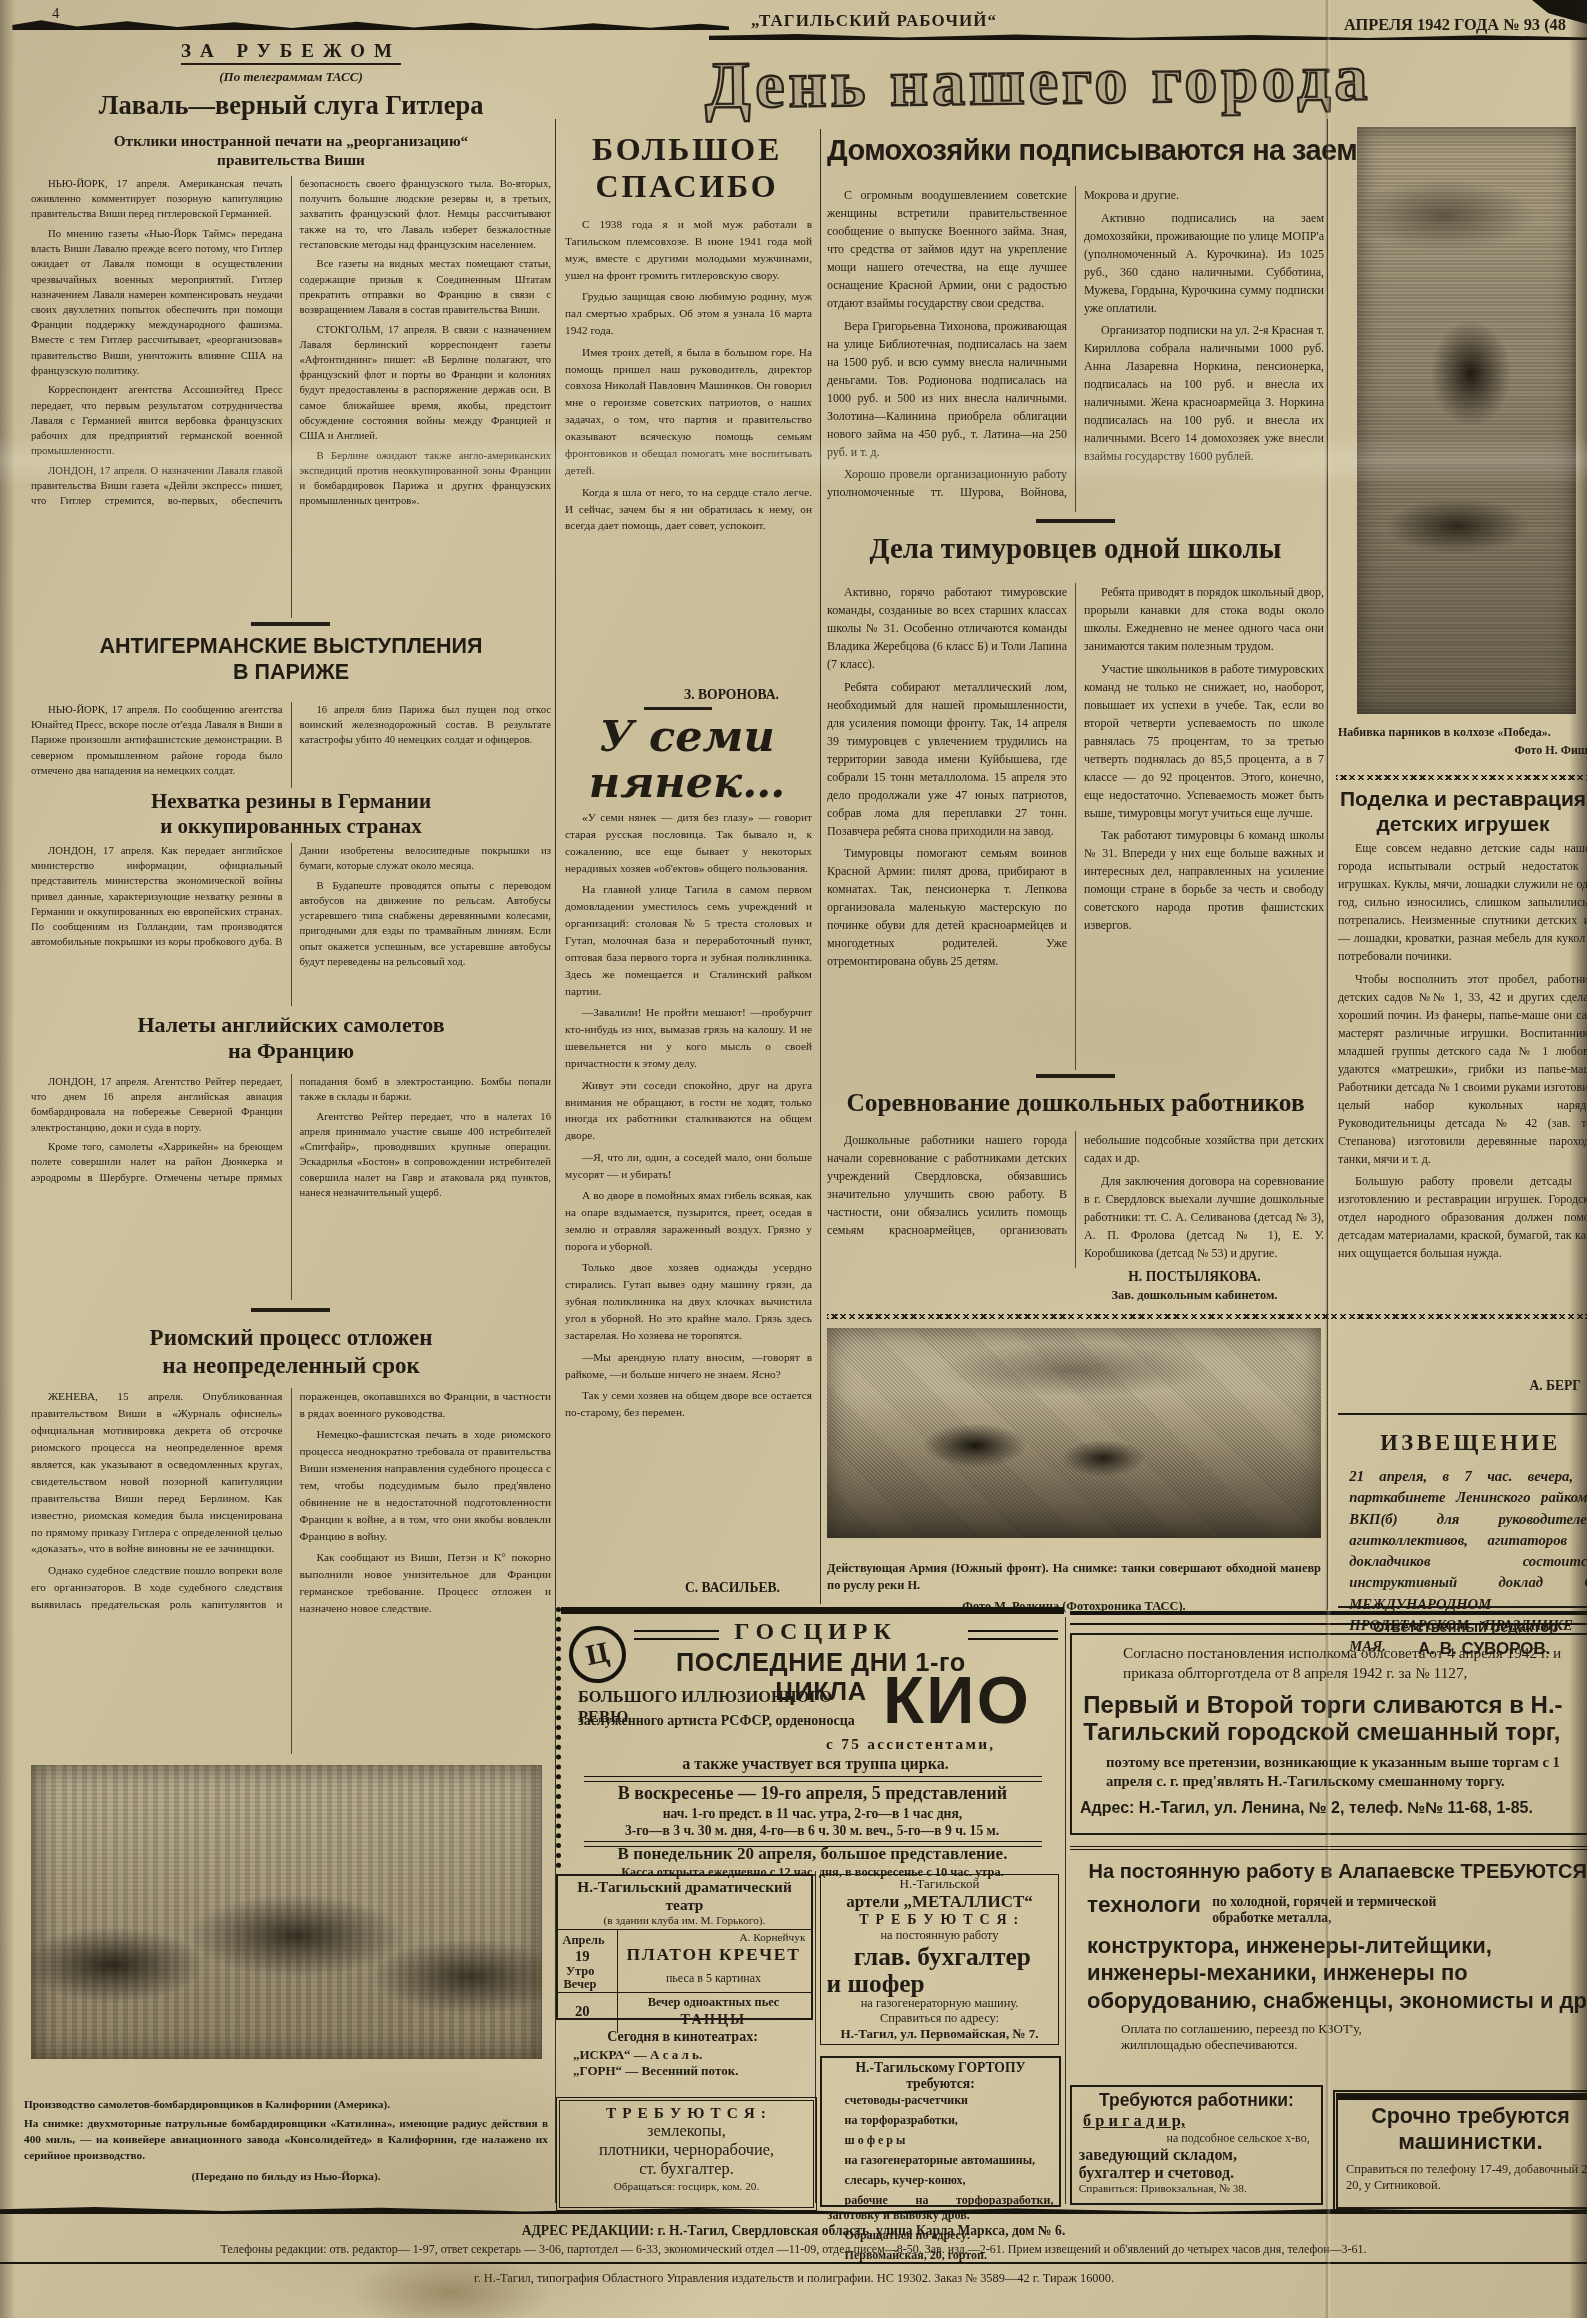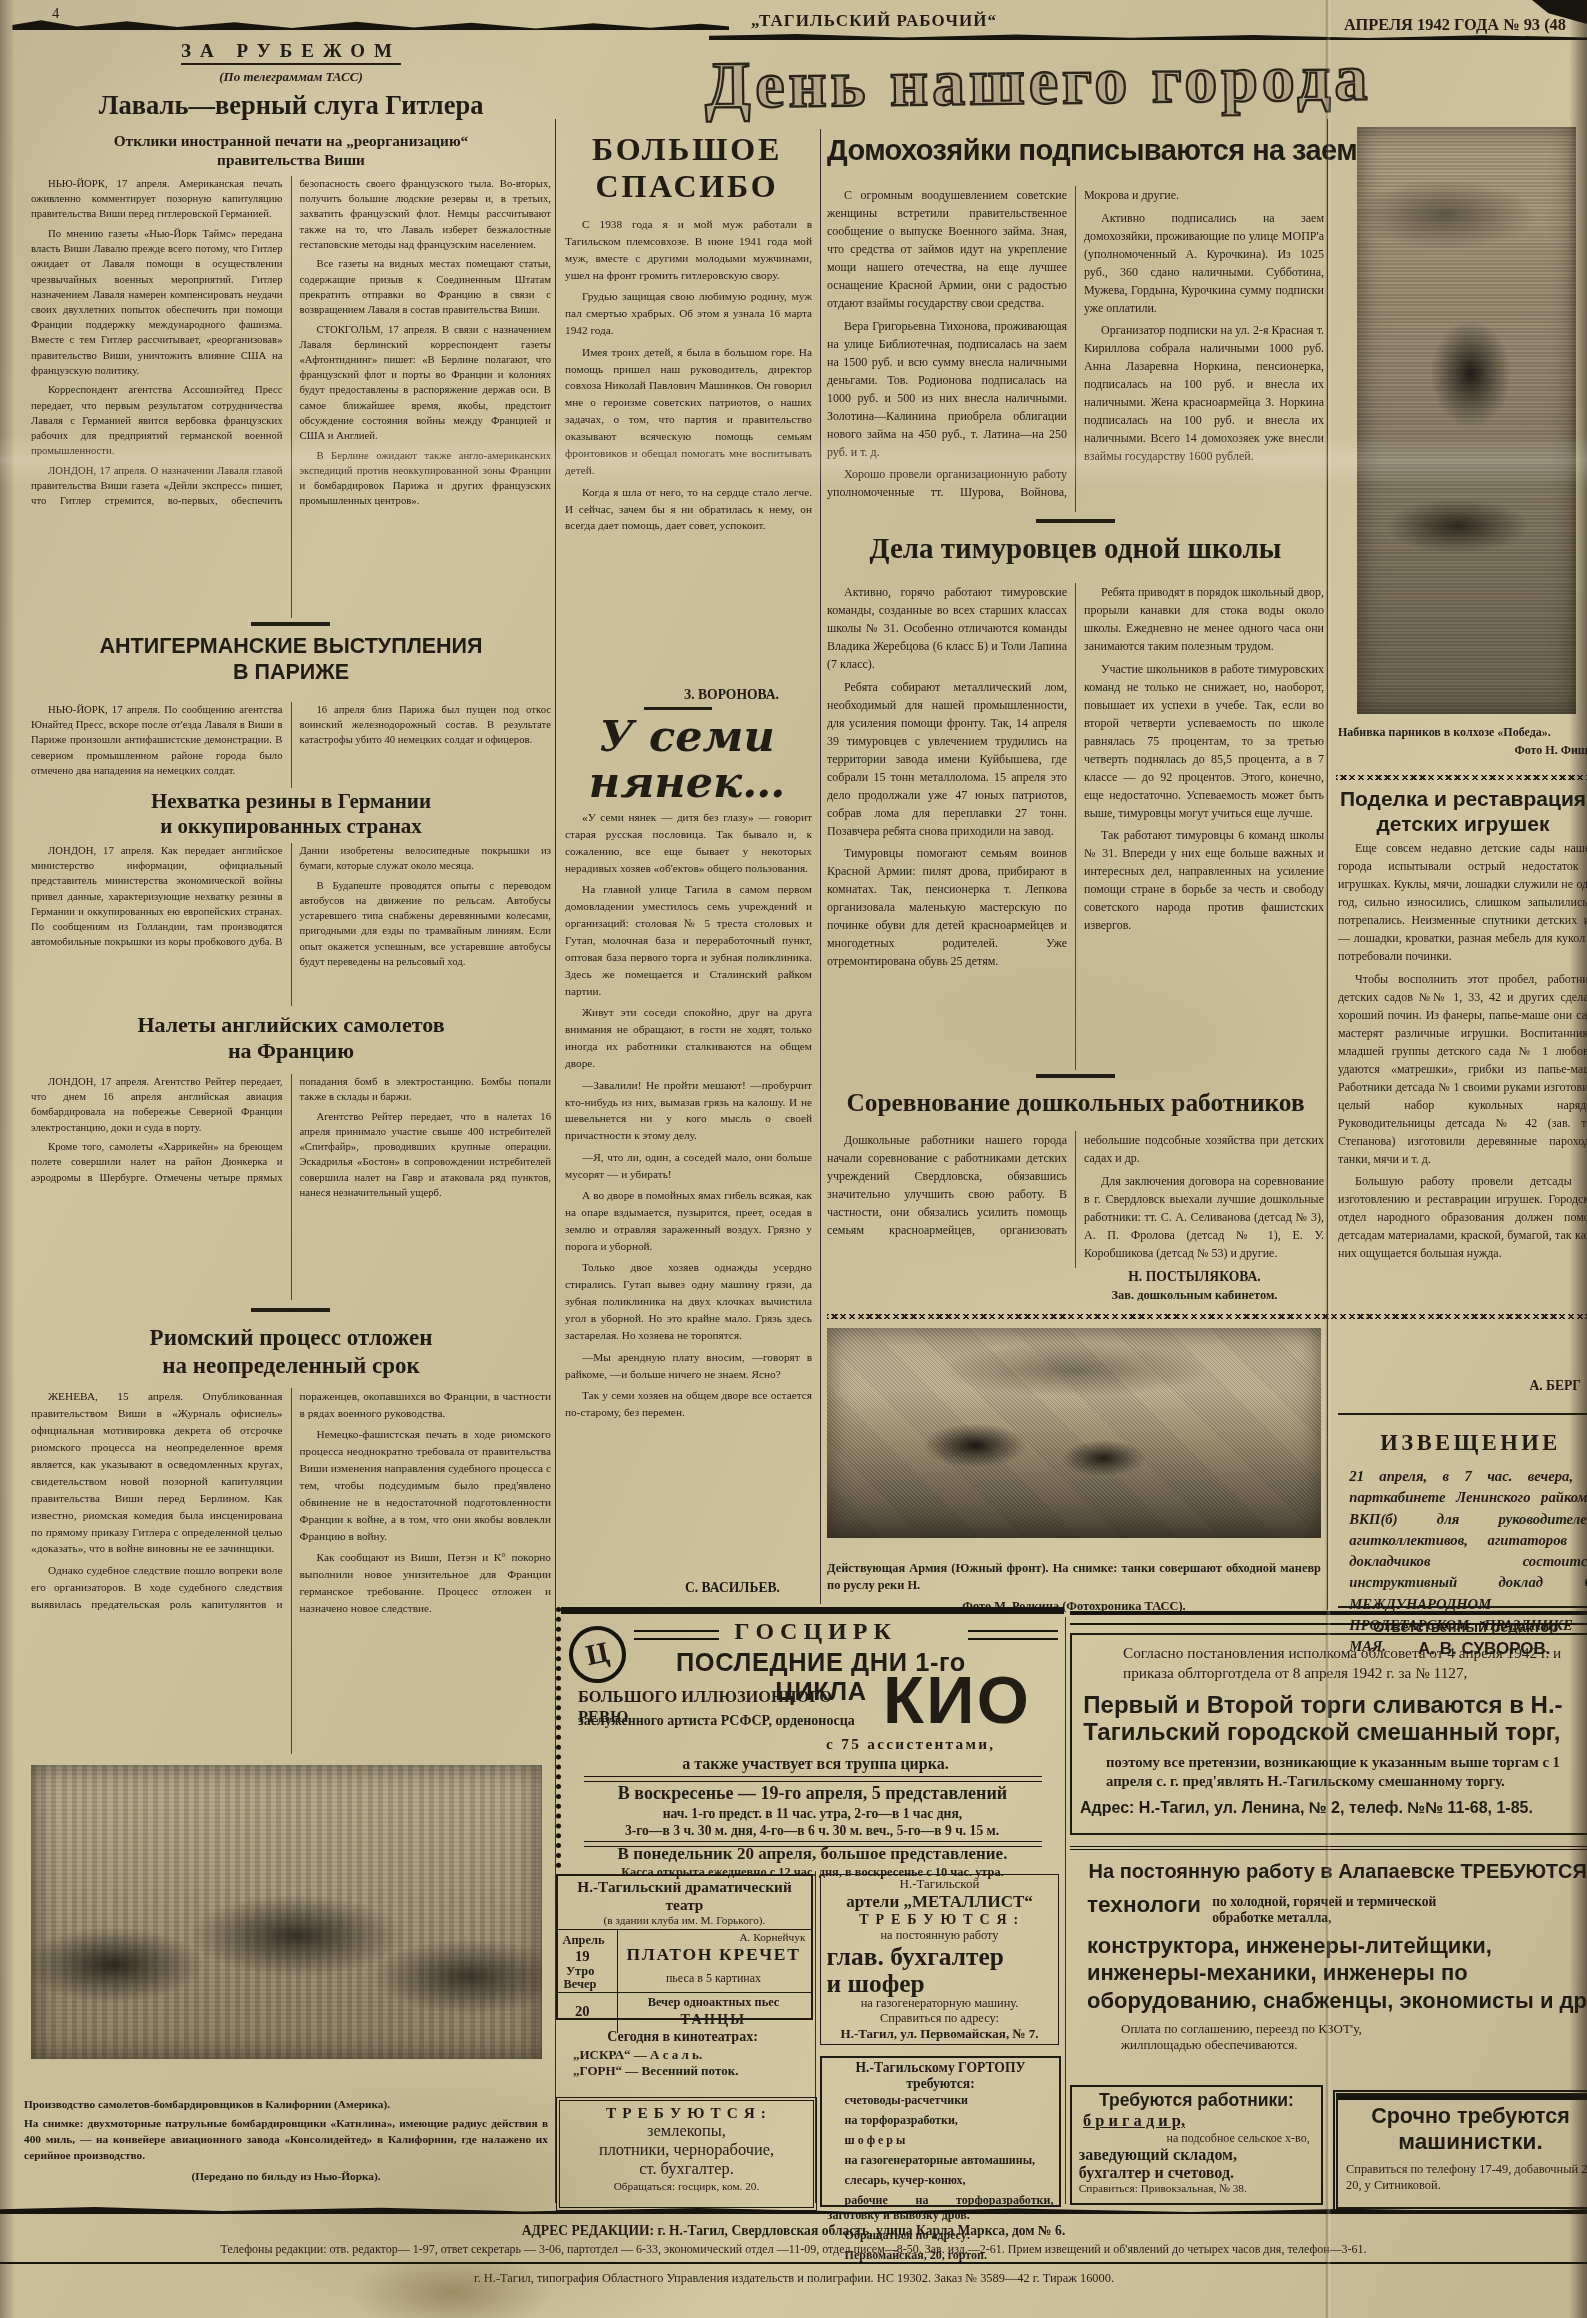--- a/index.html
+++ b/index.html
@@ -141,22 +141,22 @@
     <p>Когда я шла от него, то на сердце стало легче. И сейчас, зачем бы я ни обратилась к нему, он всегда дает помощь, дает совет, успокоит.</p>
   </div>
 <div class="abs sig" style="left:610px;top:687px;width:169px;font-size:13.6px;font-family:Liberation Serif, serif;">З. ВОРОНОВА.</div>
 <div class="hdash" style="left:644px;top:707px;width:68px;height:2.8px;"></div>
 
 <div class="abs ctr bold pre" style="left:565px;top:713px;width:244px;font-size:43px;font-style:italic;line-height:1.08;font-family:'DejaVu Serif', serif;">У семи
 нянек…</div>
 <div class="abs article body20" style="left:565px;top:809px;width:247px;height:763px;overflow:hidden;">
     <p>«У семи нянек — дитя без глазу» — говорит старая русская пословица. Так бывало и, к сожалению, все еще бывает у некоторых нерадивых хозяев «об'ектов» общего пользования.</p>
     <p>На главной улице Тагила в самом первом домовладении уместилось семь учреждений и организаций: столовая № 5 треста столовых и Гутап, молочная база и переработочный пункт, оптовая база первого торга и зубная поликлиника. Здесь же помещается и Сталинский райком партии.</p>
+    <p>—Завалили! Не пройти мешают! —пробурчит кто-нибудь из них, вымазав грязь на калошу. И не шевельнется ни у кого мысль о своей причастности к этому делу.</p>
     <p>Живут эти соседи спокойно, друг на друга внимания не обращают, в гости не ходят, только иногда их работники сталкиваются на общем дворе.</p>
-    <p>—Завалили! Не пройти мешают! —пробурчит кто-нибудь из них, вымазав грязь на калошу. И не шевельнется ни у кого мысль о своей причастности к этому делу.</p>
     <p>—Я, что ли, один, а соседей мало, они больше мусорят — и убирать!</p>
     <p>А во дворе в помойных ямах гибель всякая, как на опаре вздымается, пузырится, преет, оседая в землю и отравляя зараженный воздух. Грязно у порога и уборной.</p>
     <p>Только двое хозяев однажды усердно стирались. Гутап вывез одну машину грязи, да зубная поликлиника на двух клочках вычистила угол в уборной. Но это крайне мало. Грязь здесь застарелая. Но хозяева не торопятся.</p>
     <p>—Мы арендную плату вносим, —говорят в райкоме, —и больше ничего не знаем. Ясно?</p>
     <p>Так у семи хозяев на общем дворе все остается по-старому, без перемен.</p>
   </div>
 <div class="abs sig" style="left:599px;top:1580px;width:181px;font-size:13.6px;">С. ВАСИЛЬЕВ.</div>
 
 <div class="abs ctr bold sans" style="left:827px;top:134px;width:497px;font-size:29px;letter-spacing:-0.6px;white-space:nowrap;">Домохозяйки подписываются на заем</div>
 <div class="abs article cols2 body21" style="left:827px;top:186px;width:497px;height:326px;">
@@ -275,21 +275,21 @@
     <span>ст. бухгалтер.</span>
   </div>
   <div class="ctr" style="font-size:11.3px;margin-top:1.1px;">Обращаться: госцирк, ком. 20.</div>
 </div>
 
 <div class="adbox ctr" style="left:820px;top:1874px;width:237px;height:169px;border-width:1.1px;">
   <div style="font-size:13px;margin-top:1.1px;">Н.-Тагильской</div>
   <div class="bold" style="font-size:17px;">артели „МЕТАЛЛИСТ“</div>
   <div class="bold" style="font-size:14px;letter-spacing:1.7px;">Т Р Е Б У Ю Т С Я :</div>
   <div style="font-size:12.4px;">на постоянную работу</div>
-  <div class="bold" style="font-size:25.4px;text-align:left;padding-left:5.6px;line-height:1.05;">глав. бухгалтер</div>
+  <div class="bold" style="font-size:25.4px;text-align:center;padding-left:5.6px;line-height:1.05;">глав. бухгалтер</div>
   <div class="bold" style="font-size:25.4px;text-align:left;padding-left:5.6px;line-height:1.05;">и шофер</div>
   <div style="font-size:12.4px;">на газогенераторную машину.</div>
   <div style="font-size:12.4px;">Справиться по адресу:</div>
   <div class="bold" style="font-size:13px;">Н.-Тагил, ул. Первомайская, № 7.</div>
 </div>
 
 <div class="adbox" style="left:820px;top:2056px;width:237px;height:147px;border-width:2.3px;">
   <div class="ctr bold" style="font-size:13.6px;margin-top:2.3px;">Н.-Тагильскому ГОРТОПУ требуются:</div>
   <div class="article" style="font-size:12px;line-height:1.28;padding:1.1px 5.6px;font-weight:bold;">
       <p>счетоводы-расчетчики</p>

